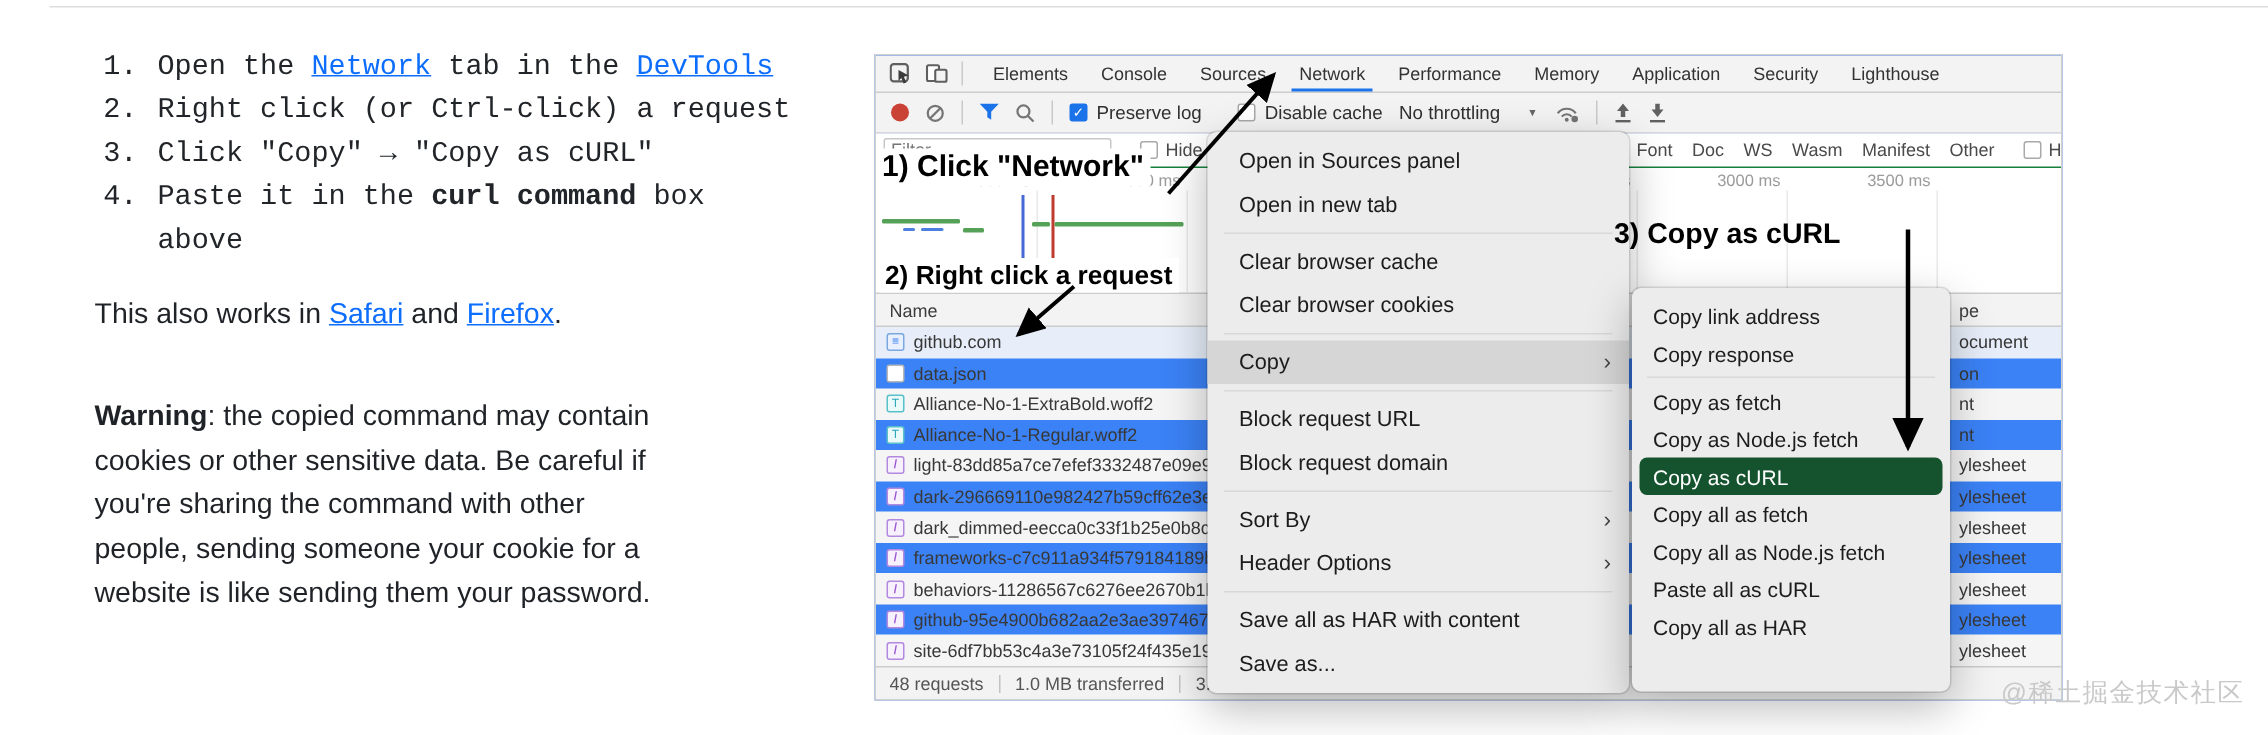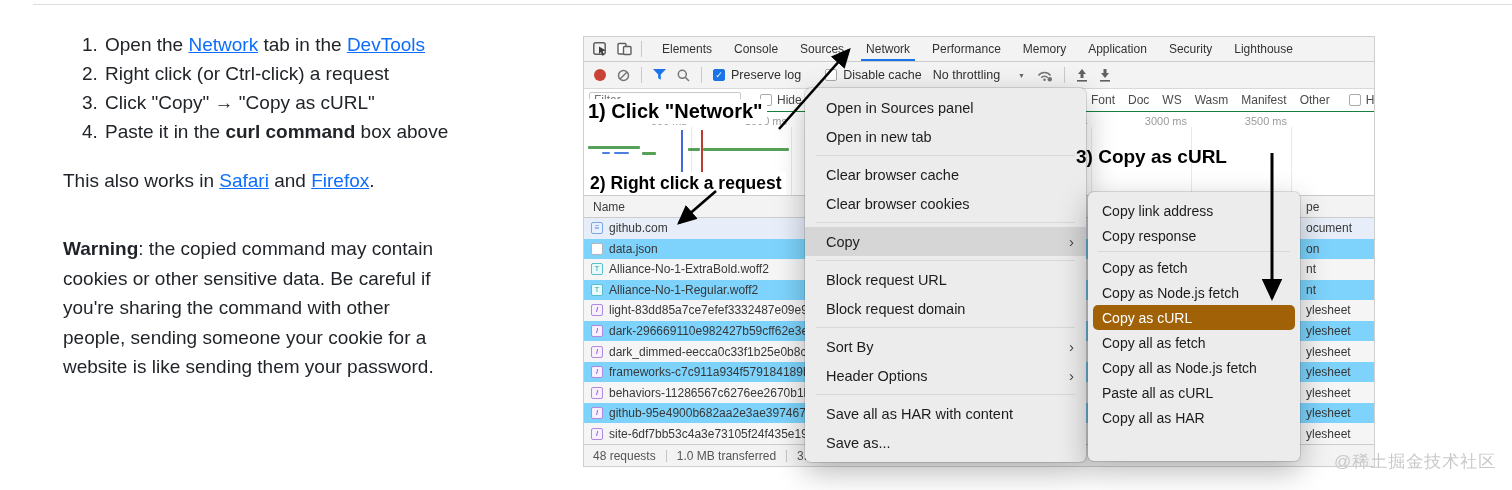--- a/index.html
+++ b/index.html
@@ -4,29 +4,29 @@
 <style>
   * { box-sizing: border-box; margin: 0; padding: 0; }
   html,body { width:1512px; height:490px; background:#fff; overflow:hidden;
     font-family:"Liberation Sans", sans-serif; position:relative; }
   .hairline { position:absolute; left:33px; right:0; top:4px; height:1px; background:#ddd; }
 
   
   .article { position:absolute; left:63px; top:30px; width:470px; color:#1f2328; }
   .article h1 { font-size:35px; font-weight:400; color:#17191c; letter-spacing:-0.5px; margin:0 0 14px; }
   .steps { margin:0 0 0 0; padding-left:40px; font-size:19px; line-height:29px; color:#212529; }
-  .steps li { padding-left:2px; }
+  .steps li { padding-left:2px;font-family:Liberation Mono, monospace; }
   a.inline-link { color:#0d6efd; text-decoration:underline; cursor:pointer; }
   .also { font-size:19px; line-height:29px; margin-top:20px; }
   .warning { font-size:19px; line-height:29.5px; margin-top:39px; width:445px; }
   .warning strong, .steps strong { font-weight:700; }
 
   
   .devtools { position:absolute; left:583px; top:36px; width:792px; height:431px;
-    border:1px solid #cfcfcf; background:#7dd3fc; display:flex; flex-direction:column; overflow:hidden;
+    border:1px solid #cfcfcf; background:#3b82f6; display:flex; flex-direction:column; overflow:hidden;
     font-size:12px; color:#333; }
   .tabbar { height:25px; flex:none; background:#f3f3f3; border-bottom:1px solid #ccc;
     display:flex; align-items:center; }
   .winicons { display:flex; align-items:center; gap:9px; padding:0 9px; }
   .vsep { width:1px; height:16px; background:#c9c9c9; }
   .tabs { display:flex; height:100%; }
   .tab { padding:0 11px; display:flex; align-items:center; position:relative; cursor:default; color:#333; }
   .tab.active::after { content:""; position:absolute; left:6px; right:6px; bottom:0; height:2px; background:#1a73e8; }
 
   .toolbar { height:27px; flex:none; background:#f3f3f3; border-bottom:1px solid #d8d8d8;
@@ -80,21 +80,21 @@
   .mi { height:29px; display:flex; align-items:center; padding:0 12px 0 21px; cursor:default; }
   .mi .lbl { flex:1; }
   .mi .chev { font-size:15px; color:#444; }
   .mi.hl { background:#d6d6d6; }
   .msep { height:1px; background:#d8d8d8; margin:4px 11px; }
 
   .submenu { position:absolute; left:1088px; top:192px; width:212px; height:269px; z-index:21;
     background:#ececec; border-radius:6px; padding:6px 0; font-size:14px; color:#1c1c1c;
     box-shadow:0 10px 30px rgba(0,0,0,.28), 0 0 0 1px rgba(0,0,0,.12); }
   .smi { height:25px; display:flex; align-items:center; padding:0 14px; cursor:default; }
-  .smi.sel { background:#a16207; color:#fff; border-radius:5px; margin:0 5px; padding:0 9px; }
+  .smi.sel { background:#14532d; color:#fff; border-radius:5px; margin:0 5px; padding:0 9px; }
   .ssep { height:1px; background:#d8d8d8; margin:3px 10px; }
 
   
   .ann { position:absolute; font-weight:700; color:#000; z-index:30; white-space:nowrap; }
   .ann1 { left:584px; top:99px;  font-size:20px; background:#fff; padding:1px 4px; }
   .ann2 { left:586px; top:172px; font-size:17.5px; background:#fff; padding:1px 4px; }
   .ann3 { left:1076px; top:146px; font-size:19px; }
   .arrows { position:absolute; left:0; top:0; width:1512px; height:490px; z-index:40; pointer-events:none; }
 
   .watermark { position:absolute; left:1334px; top:450px; z-index:45; font-size:17px;

